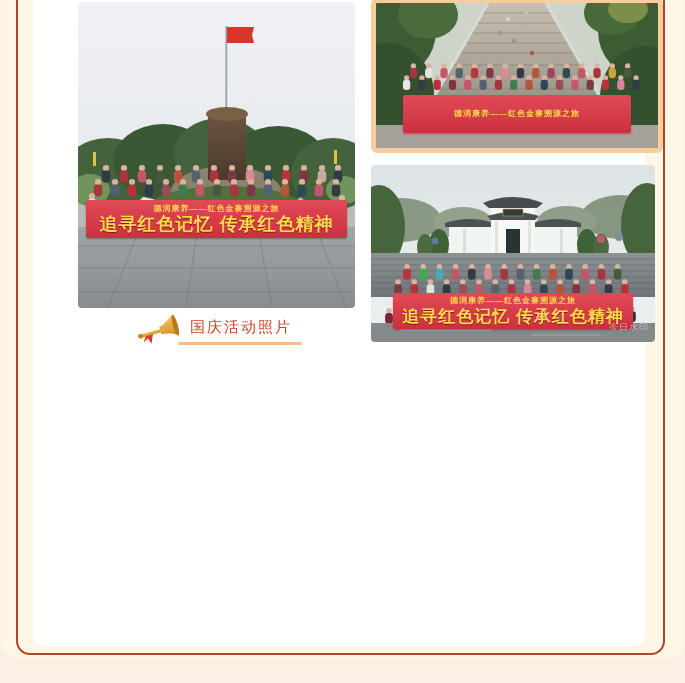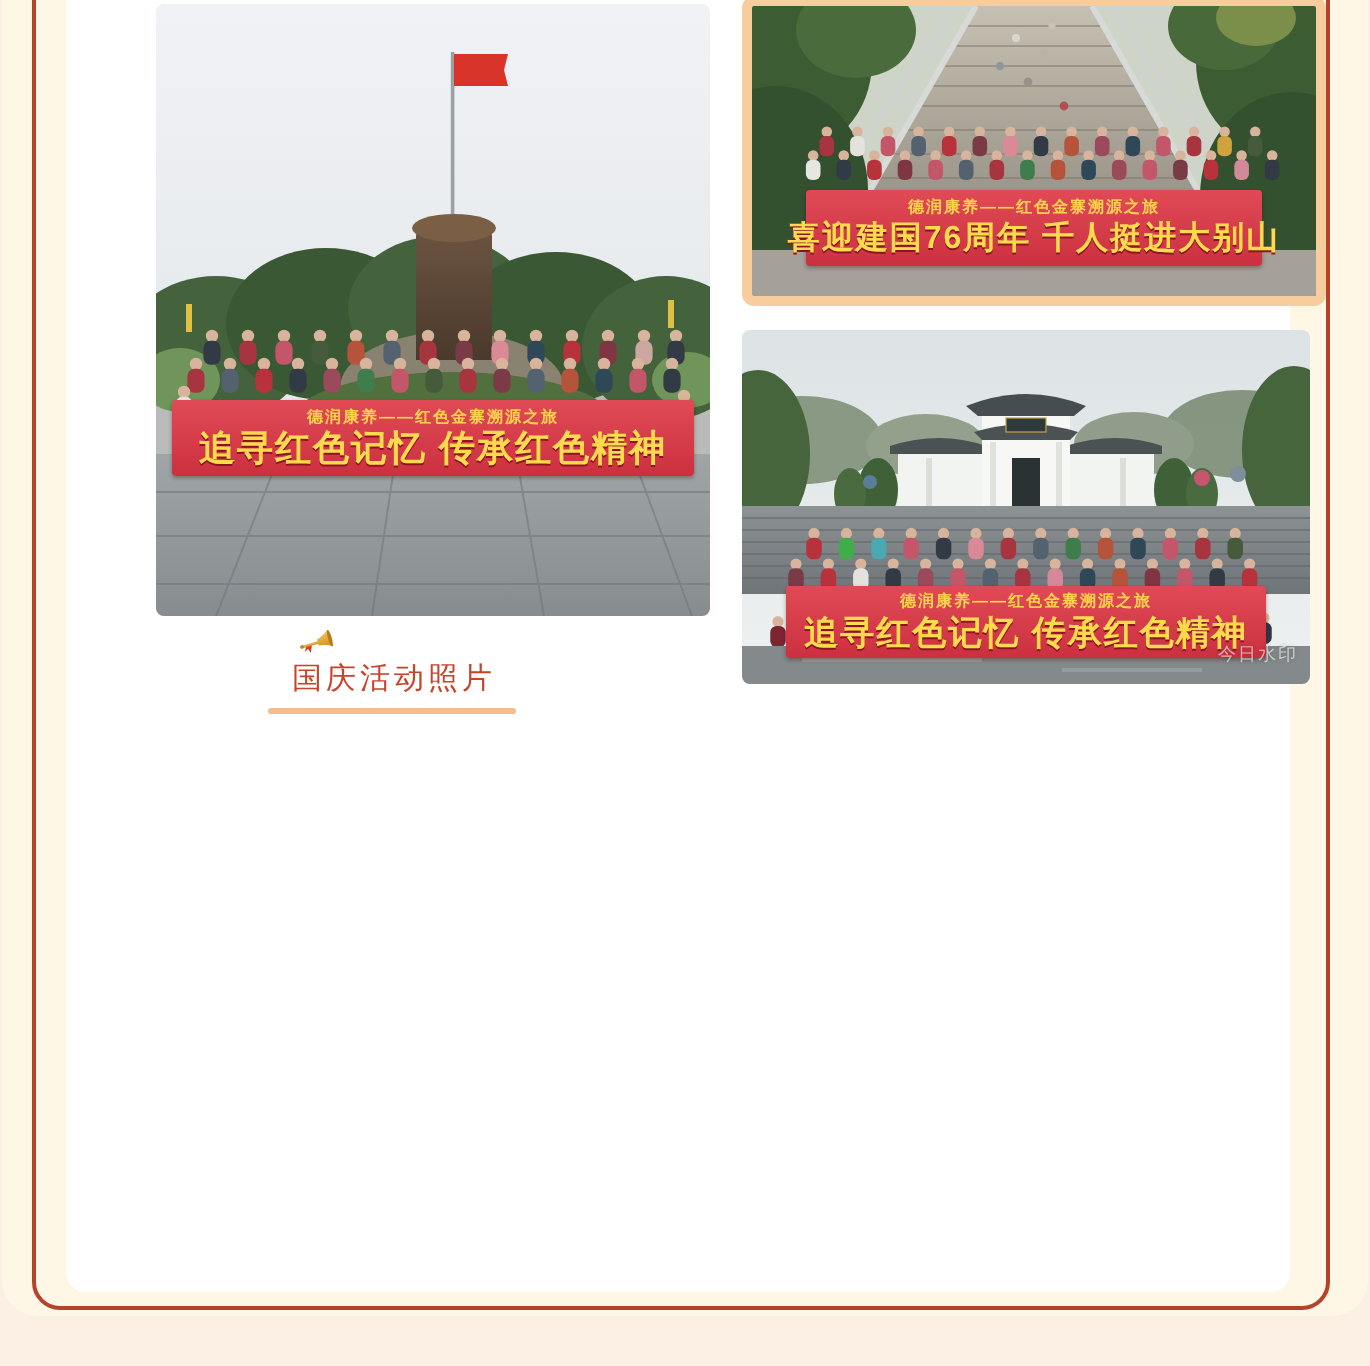--- a/index.html
+++ b/index.html
@@ -28,21 +28,21 @@
   .banner .ln2{color:#ffd94e;font-weight:bold;font-size:18px;line-height:21px;
         letter-spacing:1px;white-space:nowrap;text-shadow:0 1px 0 #8a1420;}
   .banner-left{left:8px;top:198px;width:261px;height:38px;}
   .banner-stairs{left:27px;top:92px;width:228px;height:38px;}
   .banner-stairs .ln2{font-size:16px;}
   .banner-memorial{left:22px;top:128px;width:240px;height:36px;}
   .banner-memorial .ln2{font-size:17px;}
   .watermark{position:absolute;right:6px;bottom:8px;color:rgba(255,255,255,.6);
         font-size:9px;letter-spacing:1px;text-shadow:0 0 2px rgba(0,0,0,.25);}
   
-  .caption{position:absolute;left:103px;top:327px;height:34px;display:flex;align-items:flex-start;flex-direction:column;}
+  .caption{position:absolute;left:103px;top:327px;height:34px;display:flex;align-items:flex-start;}
   .caption-label-wrap{position:relative;margin-left:10px;padding-top:3px;}
   .caption-label{color:#c8432b;font-size:15px;letter-spacing:2px;}
   .caption-underline{position:absolute;left:-12px;top:27px;width:124px;height:3px;
         background:#f5bc8e;border-radius:2px;}
   
   .article{position:absolute;left:43px;top:372px;width:592px;color:#3f3f3f;
         font-size:17px;line-height:28px;text-align:justify;}
   .article p{margin:0;text-indent:2em;}
   .article p + p{margin-top:5px;}
   .hl{color:#e23a1a;font-weight:bold;}
@@ -234,21 +234,20 @@
             <use href="#fig" x="234" y="88" color="#c4566a"></use>
           <use href="#fig" x="252" y="88" color="#7a3b46"></use>
             <use href="#fig" x="270" y="88" color="#b8323c"></use>
           <use href="#fig" x="288" y="88" color="#d4899a"></use>
             <use href="#fig" x="306" y="88" color="#323a46"></use>
         </g>
         <rect x="0" y="122" width="282" height="23" fill="#a5a099"></rect>
       </svg>
       <div class="banner banner-stairs">
         <div class="ln1">德润康养——红色金寨溯源之旅</div>
-        <div class="ln2">喜迎建国76周年  千人挺进大别山</div>
       </div>
     </div>
 
     <div class="photo photo-bottomright">
       <svg width="284" height="177" viewBox="0 0 284 177">
         <defs>
           <linearGradient id="sky3" x1="0" y1="0" x2="0" y2="1">
             <stop offset="0" stop-color="#dde3e5"></stop>
               <stop offset="1" stop-color="#eef1f1"></stop>
           </linearGradient>

